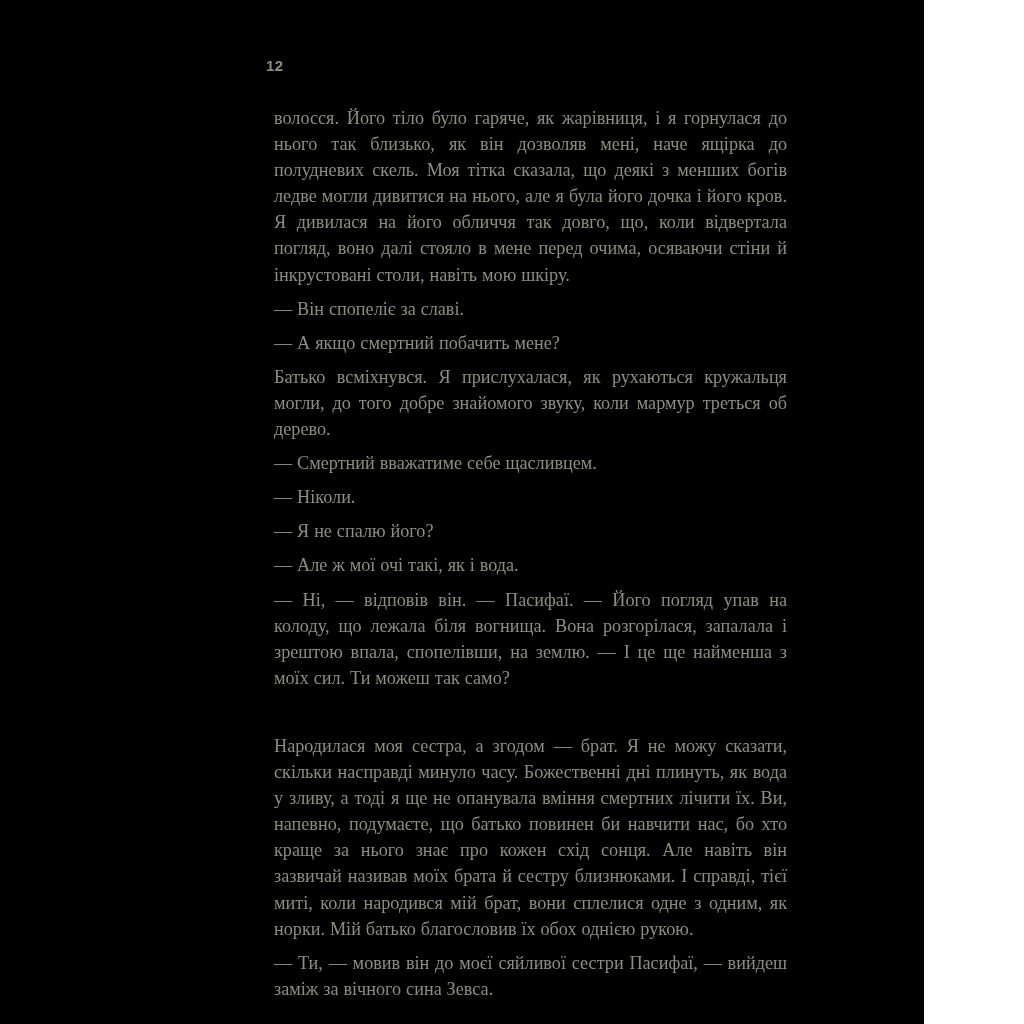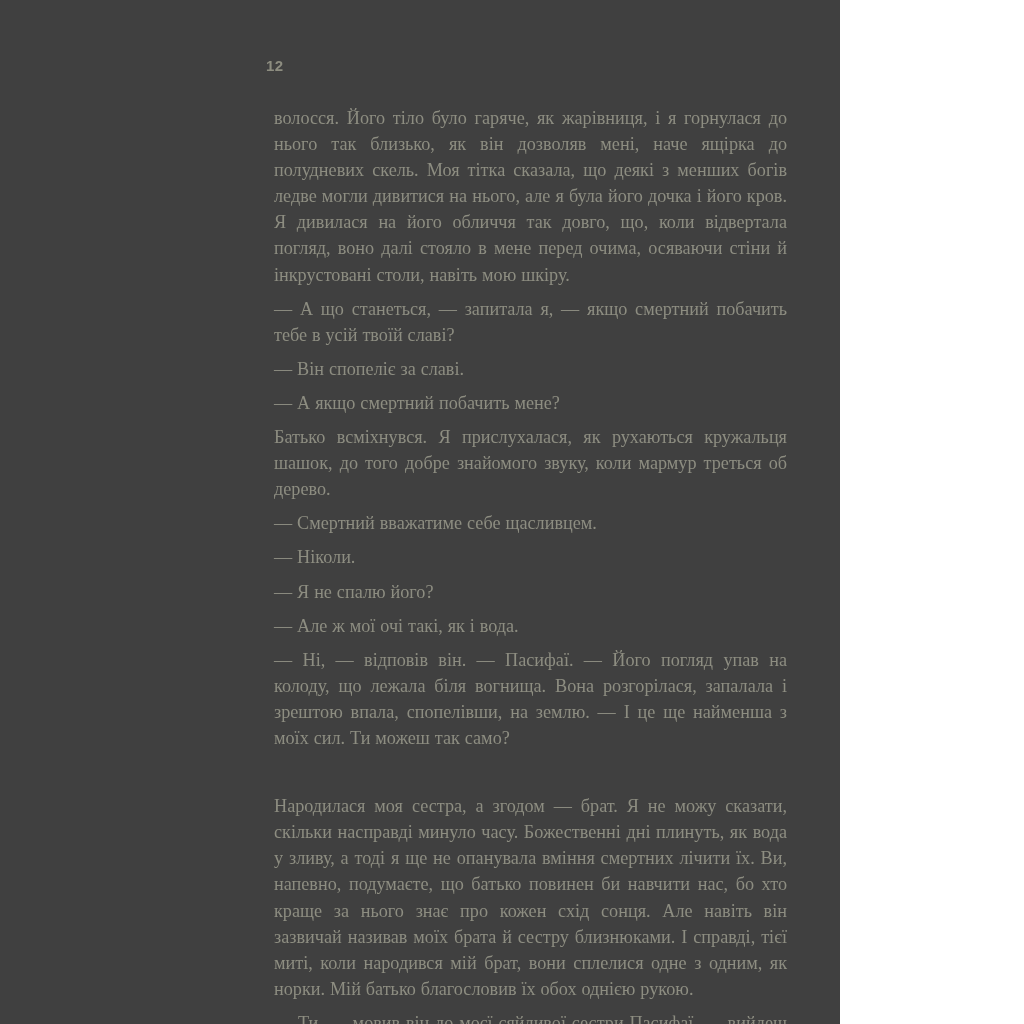--- a/index.html
+++ b/index.html
@@ -3,23 +3,23 @@
 <meta charset="utf-8">
 <title>Book page 12</title>
 <style>
   html, body {
     margin: 0;
     padding: 0;
     background: #ffffff;
   }
   .page {
     position: relative;
-    width: 840px;
+    width: 924px;
     height: 1024px;
-    background: #404040;
+    background: #000000;
     overflow: hidden;
     font-family: "Liberation Serif", "DejaVu Serif", serif;
   }
 
   .folio {
     position: absolute;
     left: 266px;
     top: 58px;
     font-family: "Liberation Sans", "DejaVu Sans", sans-serif;
     font-size: 15px;
@@ -72,24 +72,23 @@
 </head>
 <body>
 
 <div class="page">
 
   <div class="folio">12</div>
 
   <div class="textblock">
 
     <p class="para-cont">волосся. Його тіло було гаряче, як жарівниця, і я горнулася до нього так близько, як він дозволяв мені, наче ящірка до полудневих скель. Моя тітка сказала, що деякі з менших богів ледве могли дивитися на нього, але я була його дочка і його кров. Я дивилася на його обличчя так довго, що, коли відвер­тала погляд, воно далі стояло в мене перед очима, осяваючи стіни й інкрустовані столи, навіть мою шкіру.</p>
-    <p class="para-indent">— А що станеться, — запитала я, — якщо смертний по­бачить тебе в усій твоїй славі?</p>
     <p class="para-indent">— Він спопеліє за славі.</p>
     <p class="para-indent">— А якщо смертний побачить мене?</p>
-    <p class="para-indent">Батько всміхнувся. Я прислухалася, як рухаються кружаль­ця шашок, до того добре знайомого звуку, коли мармур треть­ся об дерево.</p>
+    <p class="para-indent">Батько всміхнувся. Я прислухалася, як рухаються кружаль­ця могли, до того добре знайомого звуку, коли мармур треть­ся об дерево.</p>
     <p class="para-indent">— Смертний вважатиме себе щасливцем.</p>
     <p class="para-indent">— Ніколи.</p>
     <p class="para-indent">— Я не спалю його?</p>
     <p class="para-indent">— Але ж мої очі такі, як і вода.</p>
     <p class="para-indent">— Ні, — відповів він. — Пасифаї. — Його погляд упав на колоду, що лежала біля вогнища. Вона розгорілася, запалала і зрештою впала, спопелівши, на землю. — І це ще найменша з моїх сил. Ти можеш так само?</p>
 
     <div class="section-gap"></div>
 
     <p class="para-section">Народилася моя сестра, а згодом — брат. Я не можу сказати, скільки насправді минуло часу. Божественні дні плинуть, як вода у зливу, а тоді я ще не опанувала вміння смертних лічити їх. Ви, напевно, подумаєте, що батько повинен би навчити нас, бо хто краще за нього знає про кожен схід сонця. Але навіть він зазвичай називав моїх брата й сестру близнюками. І справді, тієї миті, коли народився мій брат, вони сплелися одне з одним, як норки. Мій батько благословив їх обох однією рукою.</p>
     <p class="para-indent">— Ти, — мовив він до моєї сяйливої сестри Пасифаї, — вийдеш заміж за вічного сина Зевса.</p>

